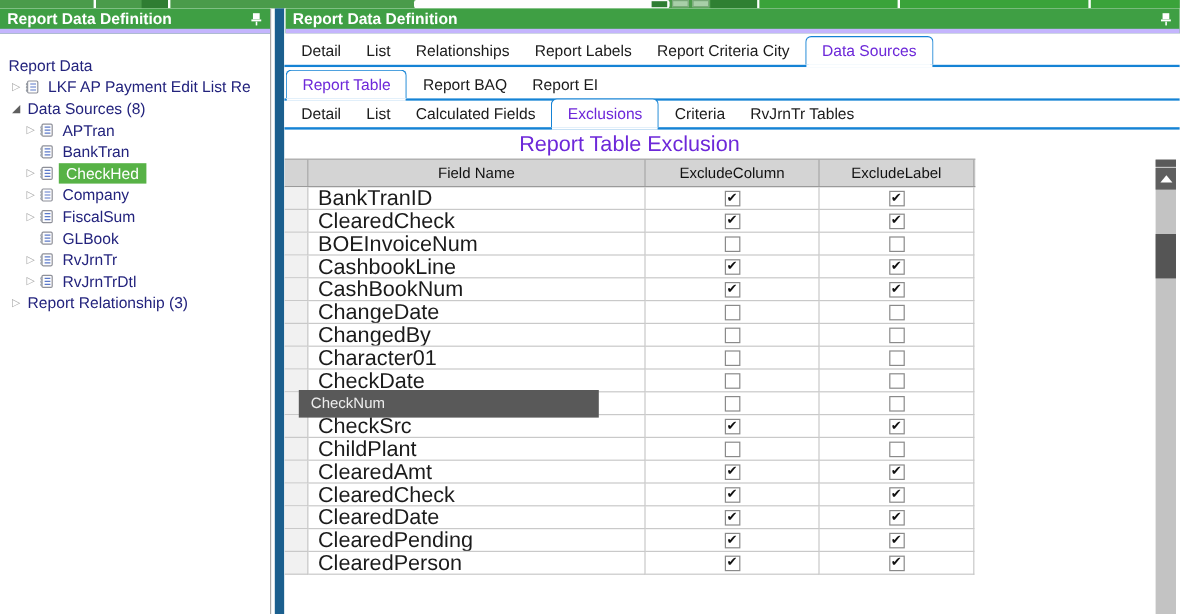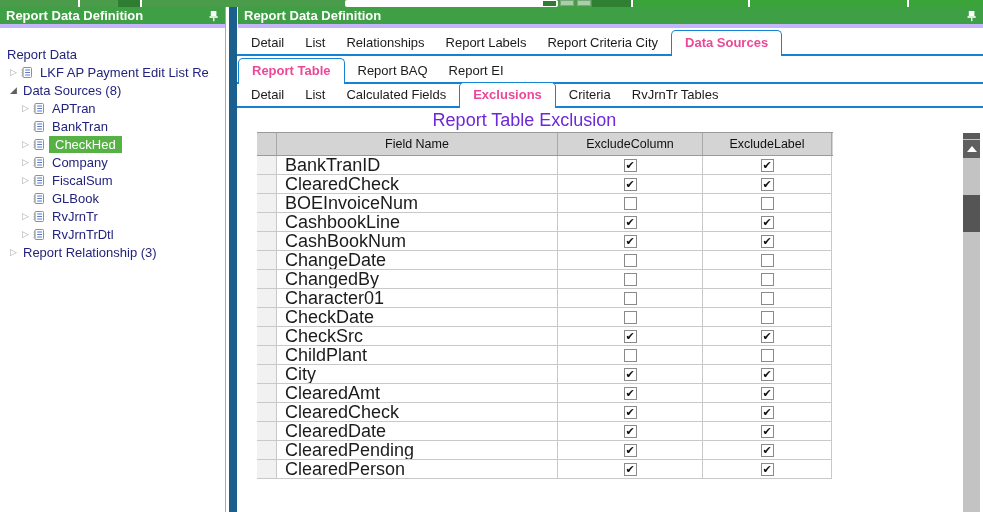--- a/index.html
+++ b/index.html
@@ -31,26 +31,26 @@
   
   .divider{position:absolute;left:229px;top:7px;width:8px;bottom:0;background:#1b5f8e;}
   
   .right-panel{position:absolute;left:237px;top:7px;right:0;bottom:0;background:#fff;}
   .right-panel .panel-header{margin-left:1px;}
   .tabstrip{display:flex;align-items:flex-end;border-bottom:2px solid #1583d5;background:#fff;
     box-sizing:border-box;padding-left:6px;}
   .ts1{height:28px;} .ts2{height:28px;padding-left:1px;} .ts3{height:24px;}
   .tab{padding:4px 8px;margin-right:5px;font-size:13px;color:#1b1b1b;cursor:pointer;white-space:nowrap;}
   .tab.active{border:1px solid #1583d5;border-bottom:none;border-radius:5px 5px 0 0;
-    font-weight:bold;color:#ec4899;position:relative;padding:4px 13px;background:#fff;z-index:2;}
+    font-weight:normal;color:#6d28d9;position:relative;padding:4px 13px;background:#fff;z-index:2;}
   .tab.active::after{content:"";position:absolute;left:0;right:0;bottom:-2px;height:2px;background:#fff;}
   .grid-title{height:24px;width:575px;text-align:center;line-height:24px;
     color:#6d28d9;font-weight:normal;font-size:18px;}
   
-  .grid{position:absolute;left:0;top:125px;width:576px;bottom:0;overflow:hidden;padding-left:20px;}
+  .grid{position:absolute;left:0;top:125px;width:576px;bottom:0;overflow:hidden;}
   .grid-header{display:flex;height:24px;background:#d4d4d4;border-top:1px solid #9a9a9a;
     border-bottom:1px solid #9a9a9a;box-sizing:border-box;}
   .gh{border-right:1px solid #a8a8a8;box-sizing:border-box;display:flex;align-items:center;
     justify-content:center;font-size:12.5px;color:#111;height:100%;}
   .c0{width:20px;flex:none;} .c1{width:281px;flex:none;} .c2{width:145px;flex:none;} .c3{width:129px;flex:none;}
   .grid-row{display:flex;height:19px;position:relative;}
   .cell{border-right:1px solid #c9c9c9;border-bottom:1px solid #c9c9c9;box-sizing:border-box;height:19px;}
   .cell.sel-col{background:#f1f1f1;}
   .cell.fld{padding-left:8px;font-size:18px;line-height:18px;color:#1b1b1b;overflow:hidden;}
   .cell.chk{display:flex;align-items:center;justify-content:center;}
@@ -339,46 +339,47 @@
           <div class="cell fld c1">CheckDate</div>
           <div class="cell chk c2">
             <span class="cb"></span>
           </div>
           <div class="cell chk c3">
             <span class="cb"></span>
           </div>
         </div>
         <div class="grid-row">
           <div class="cell sel-col c0"></div>
+          <div class="cell fld c1"></div>
+          <div class="cell chk c2">
+            <span class="cb"></span>
+          </div>
+          <div class="cell chk c3">
+            <span class="cb"></span>
+          </div>
+          <div class="sel-overlay">CheckNum</div>
+        </div>
+        <div class="grid-row">
+          <div class="cell sel-col c0"></div>
           <div class="cell fld c1">CheckSrc</div>
           <div class="cell chk c2">
             <span class="cb checked"></span>
           </div>
           <div class="cell chk c3">
             <span class="cb checked"></span>
           </div>
         </div>
         <div class="grid-row">
           <div class="cell sel-col c0"></div>
           <div class="cell fld c1">ChildPlant</div>
           <div class="cell chk c2">
             <span class="cb"></span>
           </div>
           <div class="cell chk c3">
             <span class="cb"></span>
-          </div>
-        </div>
-        <div class="grid-row">
-          <div class="cell sel-col c0"></div>
-          <div class="cell fld c1">City</div>
-          <div class="cell chk c2">
-            <span class="cb checked"></span>
-          </div>
-          <div class="cell chk c3">
-            <span class="cb checked"></span>
           </div>
         </div>
         <div class="grid-row">
           <div class="cell sel-col c0"></div>
           <div class="cell fld c1">ClearedAmt</div>
           <div class="cell chk c2">
             <span class="cb checked"></span>
           </div>
           <div class="cell chk c3">
             <span class="cb checked"></span>

